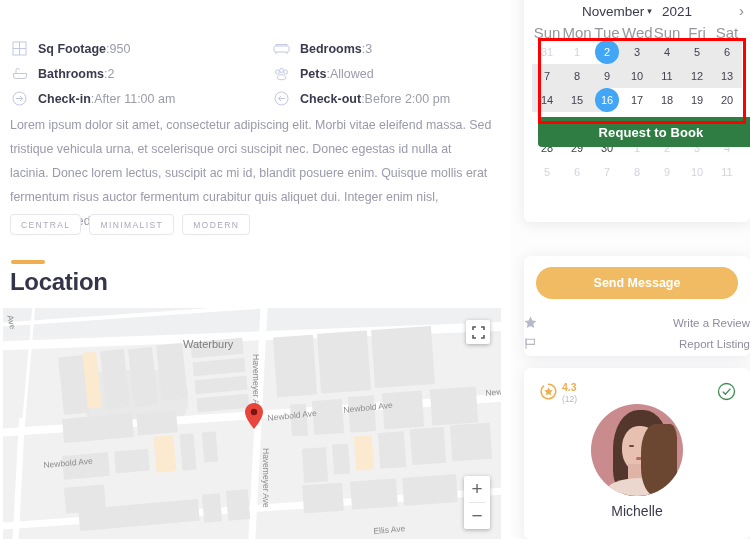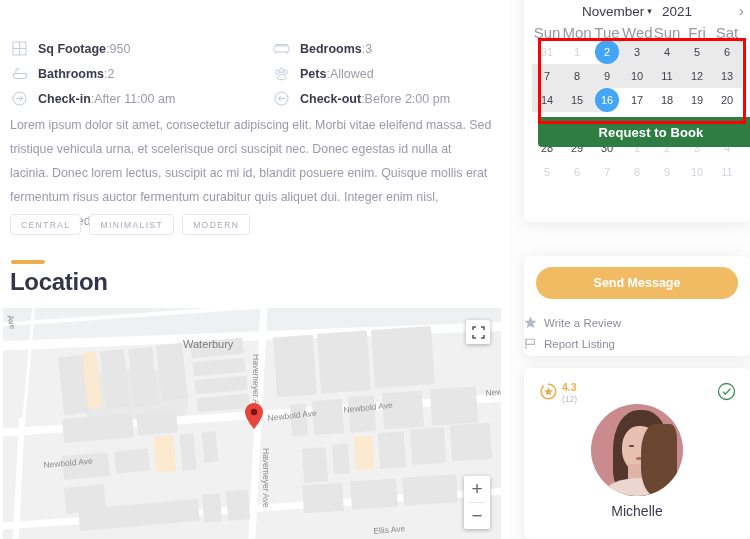--- a/index.html
+++ b/index.html
@@ -155,21 +155,21 @@
 
   
   #msg-card { top: 256px; height: 100px; }
   .btn-msg {
     position: absolute; left: 12px; top: 11px; width: 202px; height: 32px;
     background: #f0bb63; color: #fff; border: 0; border-radius: 16px;
     font-size: 12.5px; font-weight: bold; font-family: "Liberation Sans", sans-serif;
     cursor: pointer;
   }
   .mini-link {
-    display: flex; align-items: center; justify-content: flex-start;
+    display: flex; align-items: center; justify-content: space-between;
     gap: 7px; font-size: 11.5px; color: #8d8d9e; margin-top: 8px;
   }
   .mini-link svg { display: block; }
 
   
   #prof-card { top: 368px; height: 171px; }
   .rating {
     position: absolute; left: 16px; top: 14px;
     display: flex; align-items: flex-end; gap: 5px;
   }

